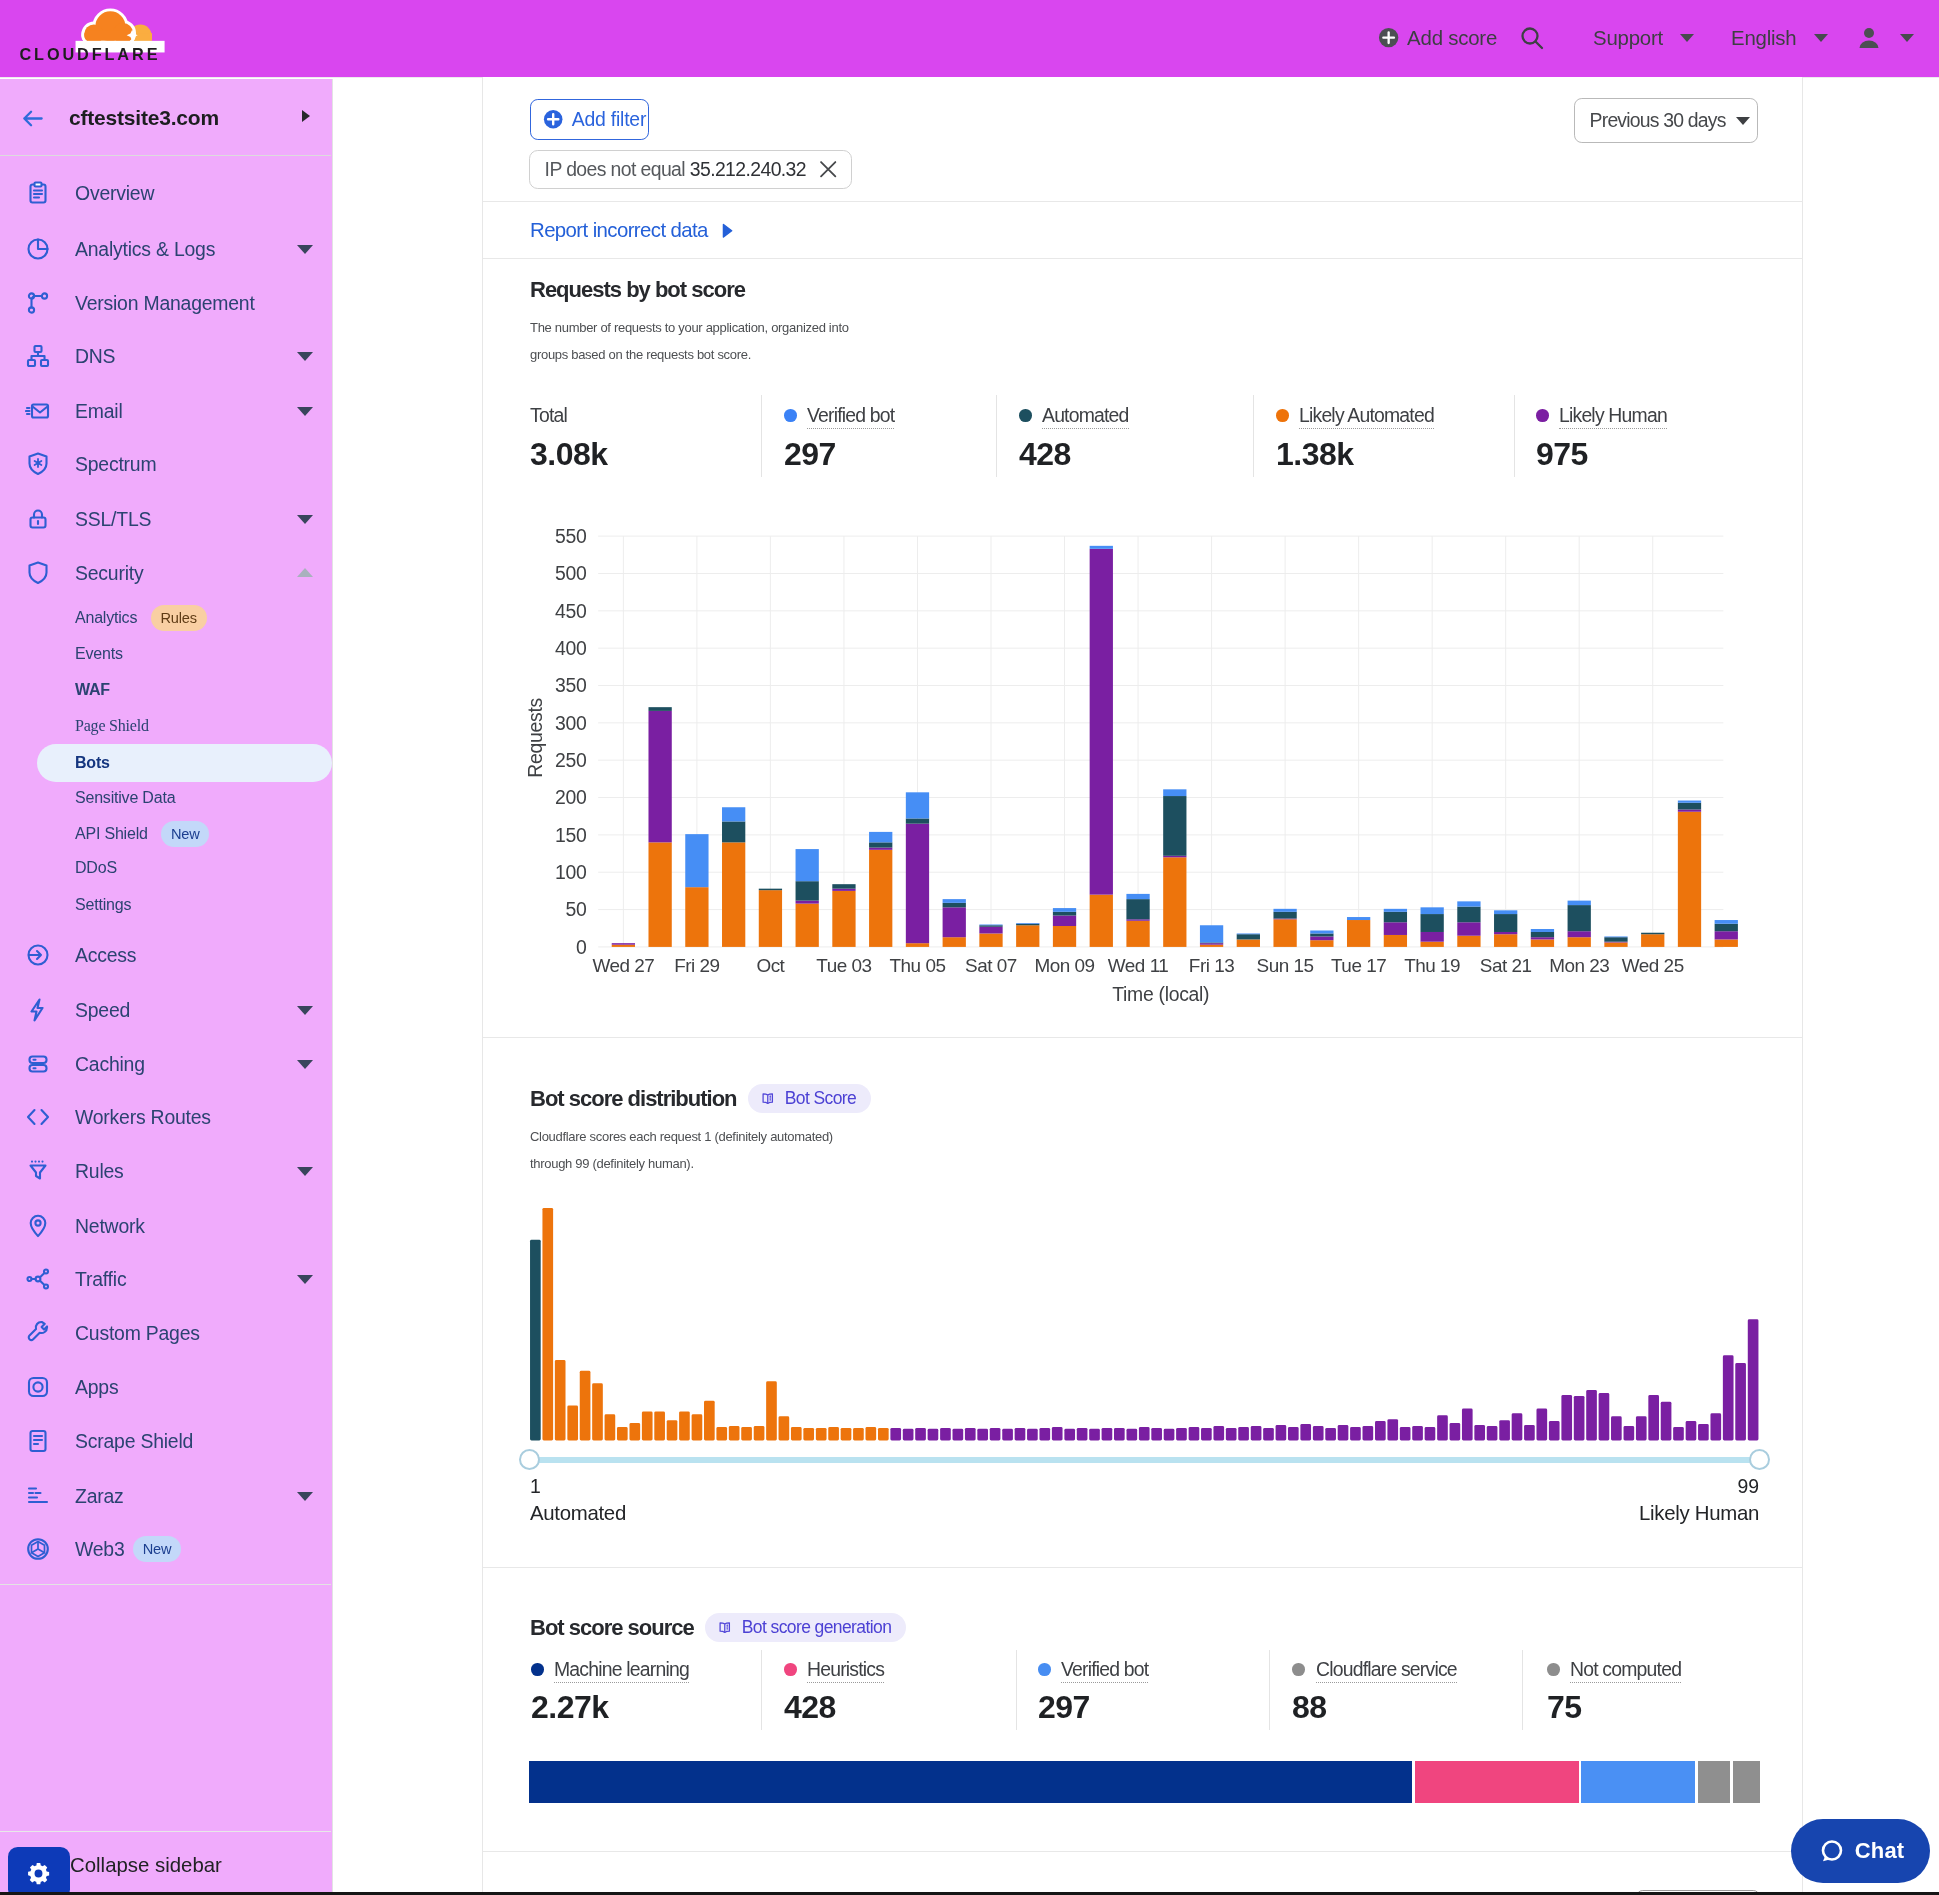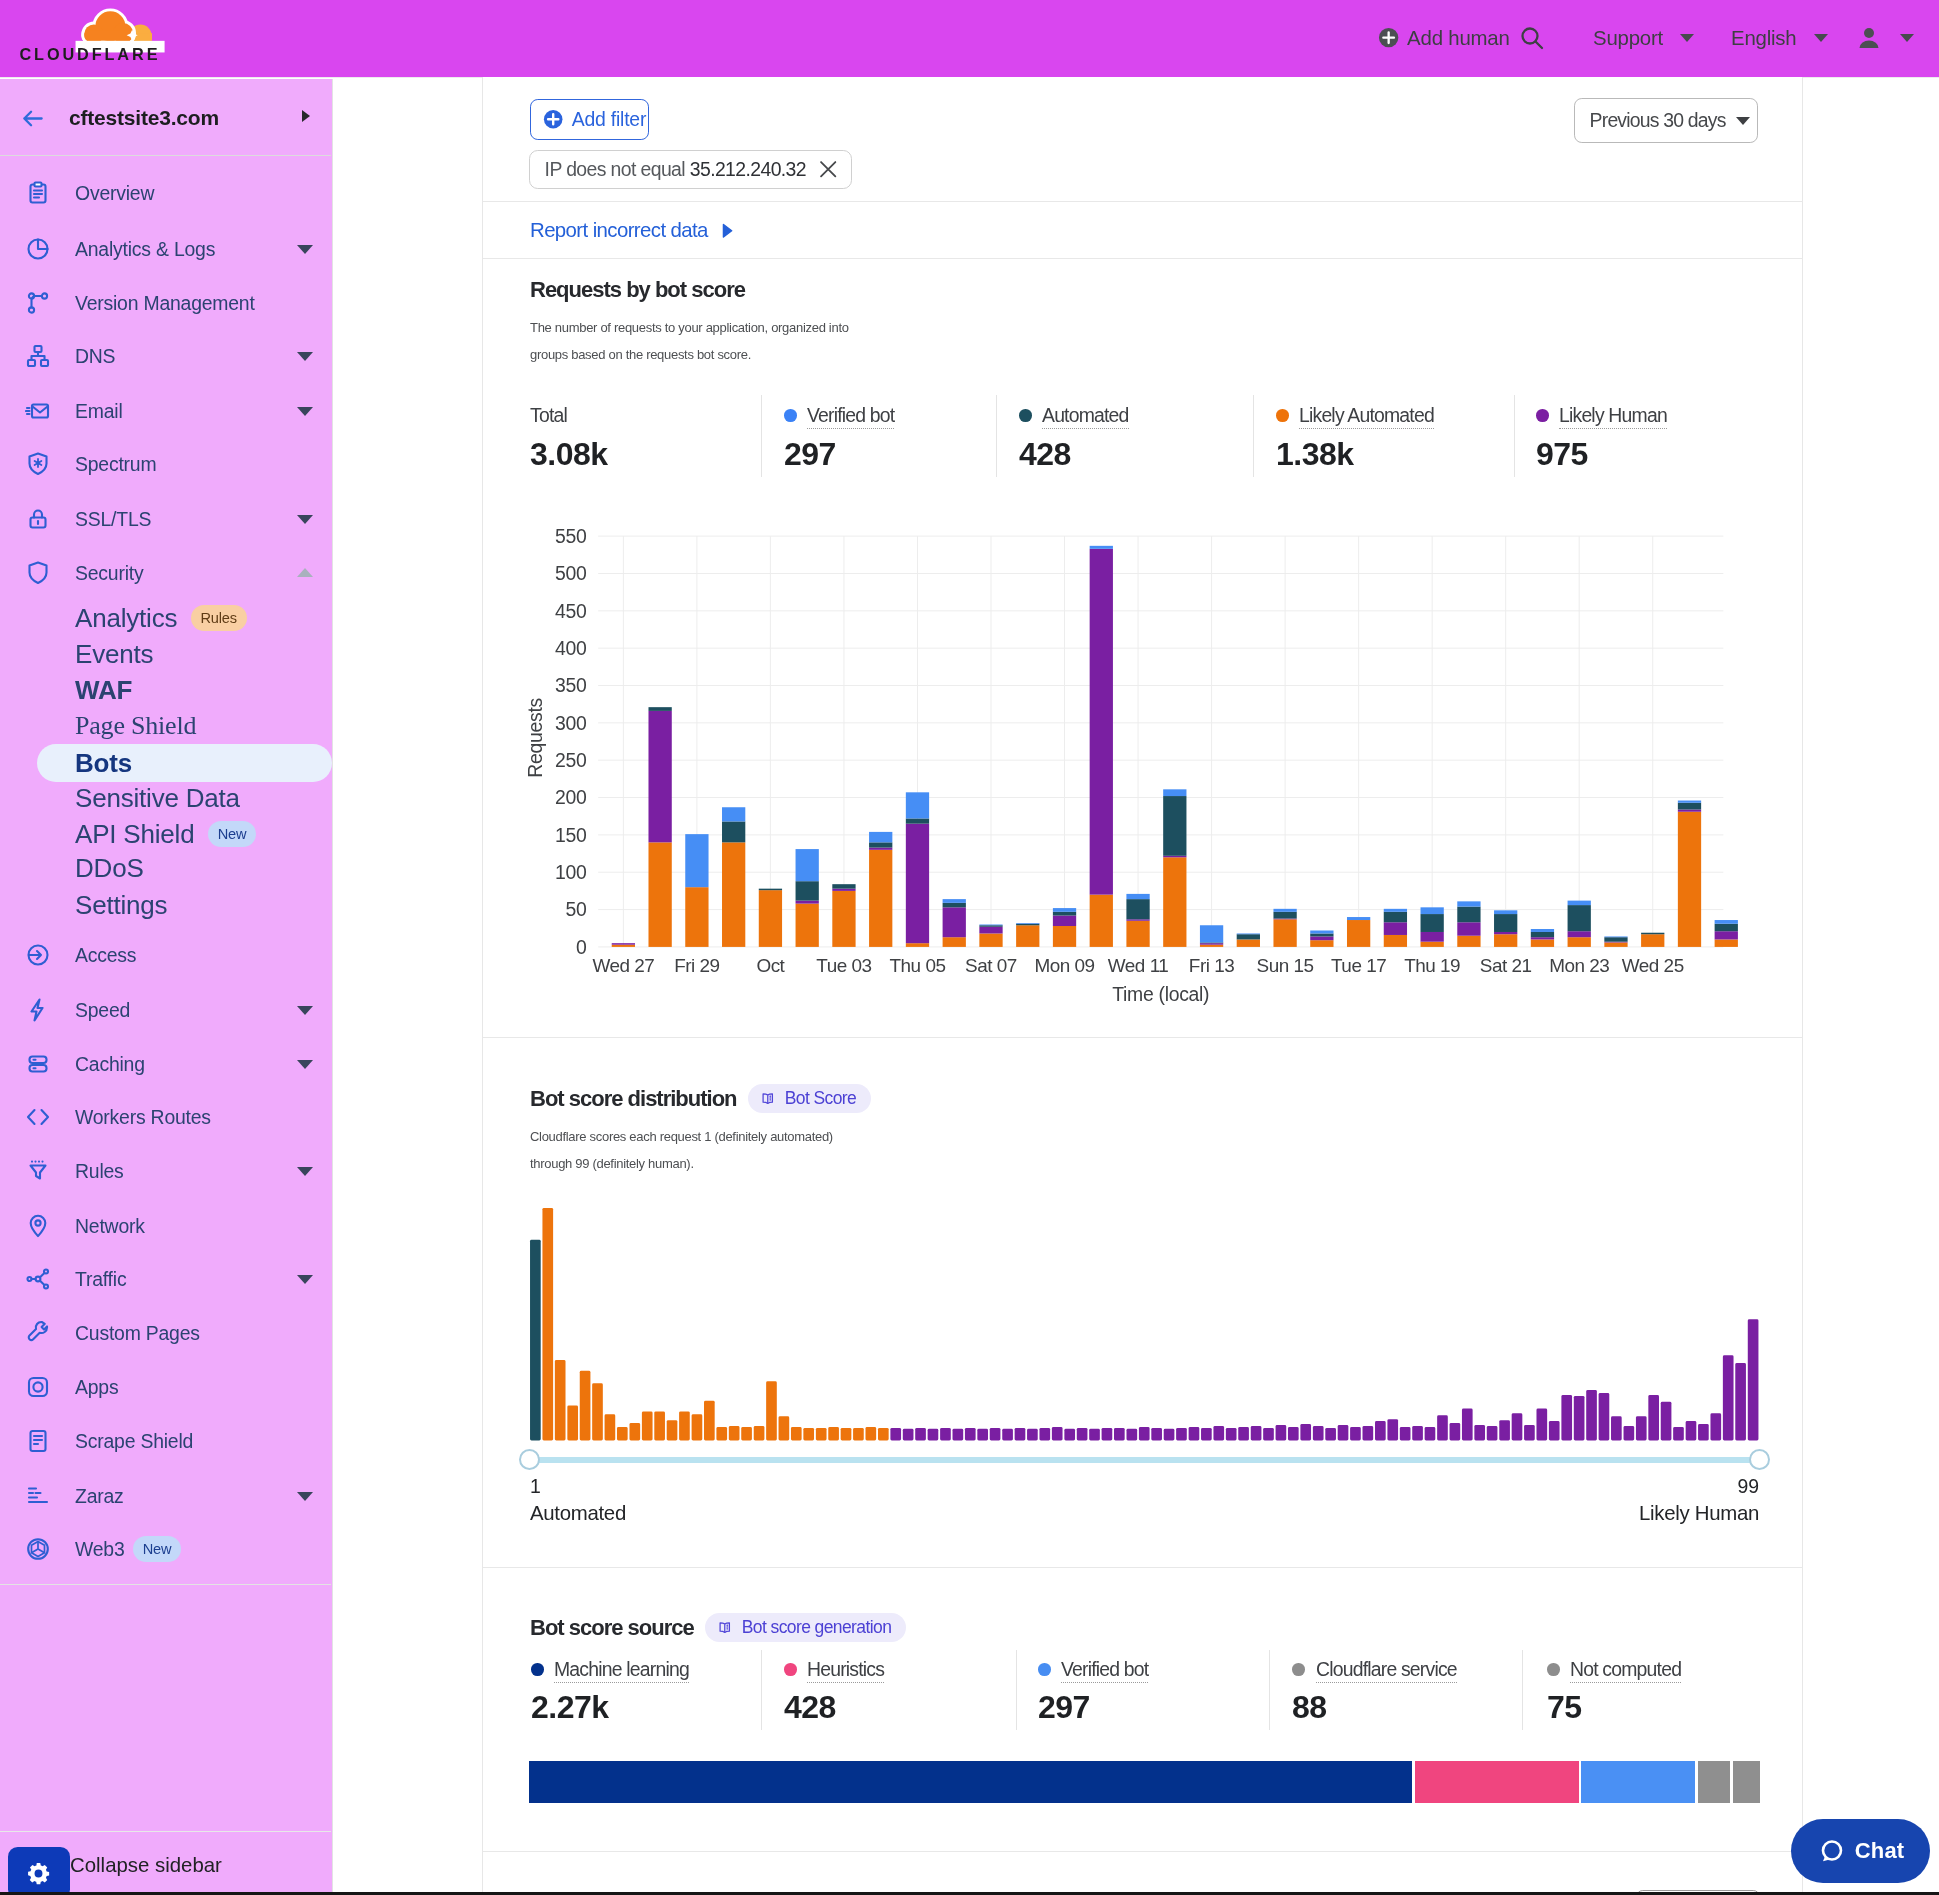--- a/index.html
+++ b/index.html
@@ -8,21 +8,21 @@
 #topbar{position:absolute;left:0;top:0;width:1940px;height:77px;background:#d946ef;border-bottom:1px solid #ececec;}
 .tb-item{position:absolute;top:0;height:76px;display:flex;align-items:center;color:#3d3f42;font-size:20.4px;letter-spacing:-0.2px;}
 .caret{display:inline-block;width:0;height:0;border-left:7.8px solid transparent;border-right:7.8px solid transparent;border-top:8.7px solid #464a4e;}
 
 #sidebar{position:absolute;left:0;top:79px;width:332px;height:1818px;background:#f0abfc;border-right:1px solid #e3e3e3;text-align:right;}
 .mi{position:absolute;left:0;width:331px;height:52px;display:flex;align-items:center;}
 .mi .ic{position:absolute;left:25px;width:26px;height:26px;}
 .mi .lbl{position:absolute;left:75px;font-size:19.4px;color:#2b4371;letter-spacing:-0.2px;white-space:nowrap;}
 .mi .cr{position:absolute;left:297px;width:0;height:0;border-left:8.7px solid transparent;border-right:8.7px solid transparent;border-top:9.7px solid #39455c;}
 .sub{position:absolute;left:0;width:331px;height:36px;display:flex;align-items:center;}
-.sub .lbl{position:absolute;left:75px;font-size:26px;color:#2b4371;letter-spacing:-0.2px;white-space:nowrap;}
+.sub .lbl{position:absolute;left:75px;font-size:16px;color:#2b4371;letter-spacing:-0.2px;white-space:nowrap;}
 .badge{display:inline-block;border-radius:13.6px;font-size:14.6px;padding:0 9.7px;height:26px;line-height:26px;letter-spacing:-0.2px;}
 
 #content{position:absolute;left:482px;top:77px;width:1321px;height:1818px;box-sizing:border-box;background:#fff;border-left:1px solid #e7e7e7;border-right:1px solid #e7e7e7;}
 .hdiv{position:absolute;left:0;width:1320px;height:0;border-top:1px solid #e8e8e8;}
 .h2{position:absolute;font-size:22px;font-weight:bold;color:#27292d;letter-spacing:-1px;}
 .desc{position:absolute;font-size:13px;color:#4d4f52;letter-spacing:-0.3px;line-height:27px;}
 .stat-lbl{position:absolute;font-size:19.4px;color:#3e4044;letter-spacing:-0.8px;white-space:nowrap;}
 .stat-lbl .du{border-bottom:1.9px dotted #9b9b9b;padding-bottom:1.9px;}
 .stat-val{position:absolute;font-size:32px;font-weight:bold;color:#1f2124;letter-spacing:-0.5px;line-height:35px;}
 .dot{position:absolute;width:12.6px;height:12.6px;border-radius:50%;}
@@ -52,21 +52,21 @@
 </g>
 <rect x="58" y="36" width="92" height="12" fill="#fff"></rect>
 <path fill="#fff" d="M116.5 24.5l1.8 3.9 3.9 1.8-3.9 1.8-1.8 3.9-1.8-3.9-3.9-1.8 3.9-1.8z"></path>
 <text x="0" y="56" font-family="Liberation Sans, sans-serif" font-size="16.8" font-weight="bold" letter-spacing="3" fill="#1e1e1e">CLOUDFLARE</text>
 </svg></div>
       <div class="tb-item" style="left:1378px;">
         <svg viewBox="0 0 22 22" width="21.3" height="21.3">
           <circle cx="11" cy="11" r="10" fill="#4c4f52"></circle>
           <path d="M11 5.5v11M5.5 11h11" stroke="#fff" stroke-width="2.4" stroke-linecap="round"></path>
         </svg>
-        <span style="margin-left:7.8px;">Add human</span>
+        <span style="margin-left:7.8px;">Add score</span>
       </div>
       <div class="tb-item" style="left:1519px;">
         <svg viewBox="0 0 26 26" width="26" height="26">
           <circle cx="11" cy="11" r="7.5" fill="none" stroke="#3d4043" stroke-width="2.3"></circle>
           <line x1="16.5" y1="16.5" x2="23" y2="23" stroke="#3d4043" stroke-width="2.3" stroke-linecap="round"></line>
         </svg>
       </div>
       <div class="tb-item" style="left:1593px;">Support<span class="caret" style="margin-left:16.5px;"></span></div>
       <div class="tb-item" style="left:1731px;">English<span class="caret" style="margin-left:17.5px;"></span></div>
       <div class="tb-item" style="left:1856px;">

